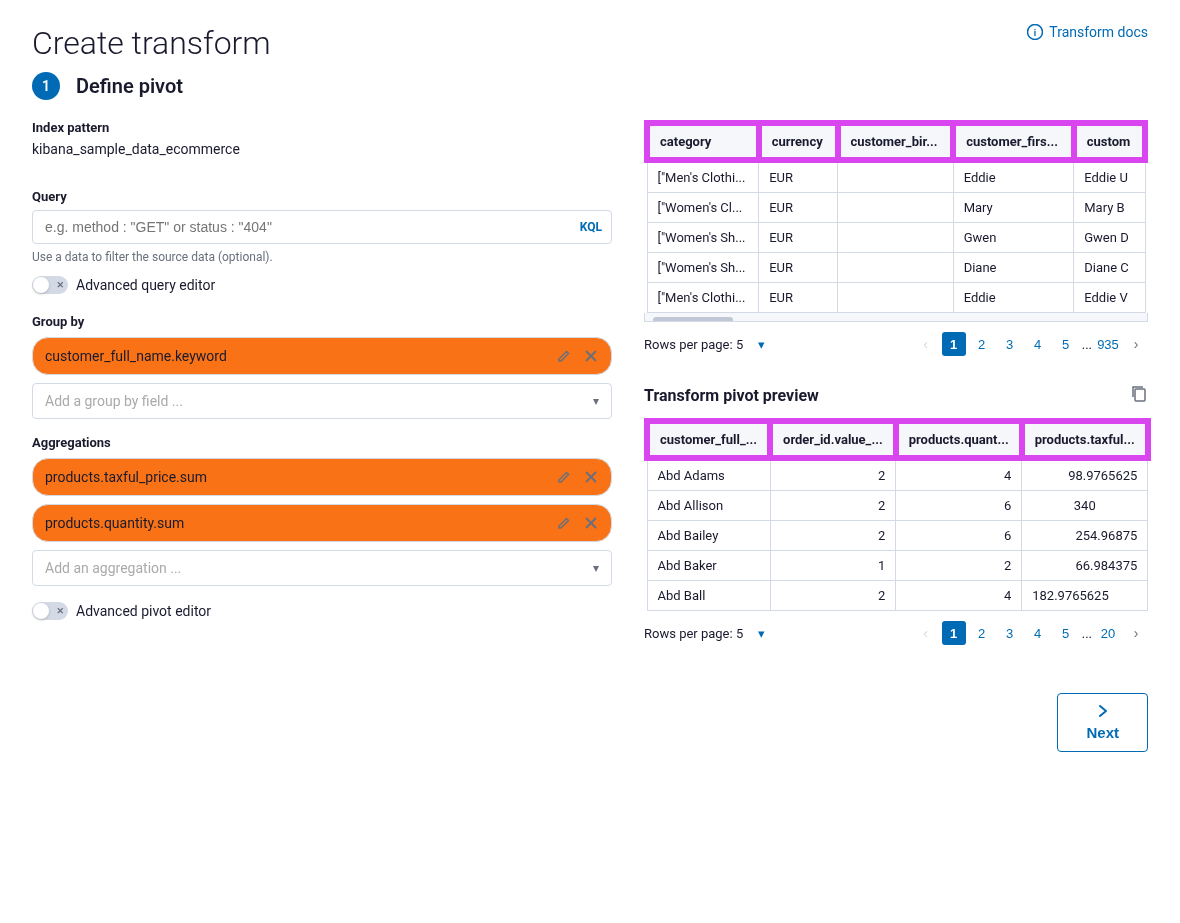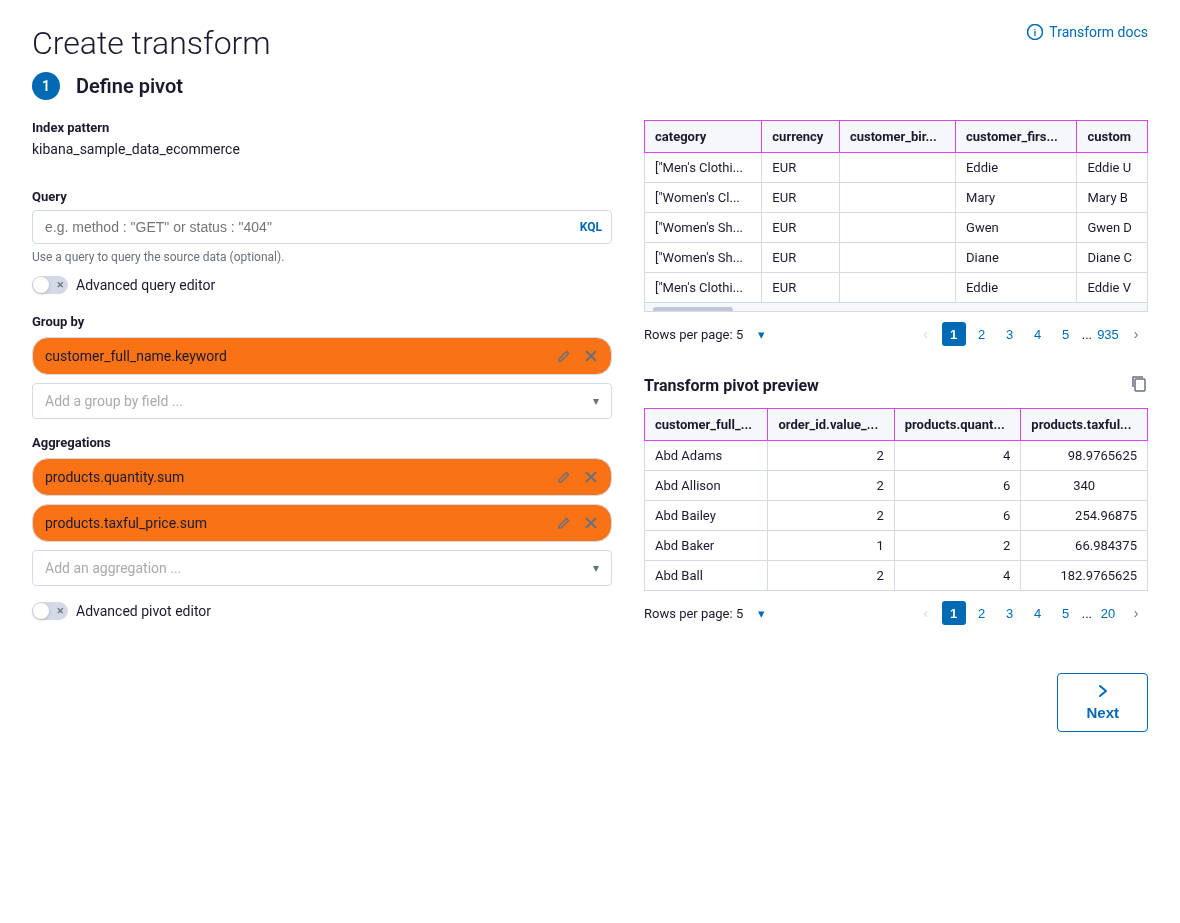--- a/index.html
+++ b/index.html
@@ -218,21 +218,21 @@
       color: #69707d;
       font-size: 16px;
     }
     table {
       width: 100%;
       border-collapse: collapse;
       font-size: 13px;
     }
     th {
       background: #f5f7fa;
-      border: 1px solid #d946ef;
+      border: 6px solid #d946ef;
       padding: 8px 10px;
       text-align: left;
       font-weight: 700;
       color: #1a1a2e;
       white-space: nowrap;
     }
     td {
       border: 1px solid #d3dae6;
       padding: 7px 10px;
       color: #1a1a2e;
@@ -325,21 +325,21 @@
 
   <div class="left-panel">
     <div class="field-label">Index pattern</div>
     <div class="field-value">kibana_sample_data_ecommerce</div>
 
     <div class="field-label">Query</div>
     <div class="query-input-wrap">
       <input class="query-input" type="text" placeholder="e.g. method : &quot;GET&quot; or status : &quot;404&quot;" style="">
       <span class="kql-badge">KQL</span>
     </div>
-    <div class="query-hint">Use a query to query the source data (optional).</div>
+    <div class="query-hint">Use a data to filter the source data (optional).</div>
 
     <div class="toggle-row">
       <div class="toggle">
         <div class="toggle-knob"></div>
         <span class="toggle-x" style="position:absolute;right:4px;font-size:9px;">✕</span>
       </div>
       <span class="toggle-label">Advanced query editor</span>
     </div>
 
     <div class="section-label">Group by</div>
@@ -361,38 +361,38 @@
     </div>
 
     <div class="add-field-row">
       <span class="add-field-text">Add a group by field ...</span>
       <span class="chevron-icon">▾</span>
     </div>
 
     <div class="section-label">Aggregations</div>
 
     <div class="field-row">
-      <span class="field-row-text">products.quantity.sum</span>
+      <span class="field-row-text">products.taxful_price.sum</span>
       <div class="field-row-icons">
         <button class="icon-btn">
           <svg width="14" height="14" viewBox="0 0 14 14" fill="none" stroke="currentColor" stroke-width="1.5">
             <path d="M9.5 2.5l2 2L4 12H2v-2L9.5 2.5z"></path>
           </svg>
         </button>
         <button class="icon-btn">
           <svg width="12" height="12" viewBox="0 0 12 12" fill="none" stroke="currentColor" stroke-width="2">
             <line x1="1" y1="1" x2="11" y2="11"></line>
               <line x1="11" y1="1" x2="1" y2="11"></line>
           </svg>
         </button>
       </div>
     </div>
 
     <div class="field-row">
-      <span class="field-row-text">products.taxful_price.sum</span>
+      <span class="field-row-text">products.quantity.sum</span>
       <div class="field-row-icons">
         <button class="icon-btn">
           <svg width="14" height="14" viewBox="0 0 14 14" fill="none" stroke="currentColor" stroke-width="1.5">
             <path d="M9.5 2.5l2 2L4 12H2v-2L9.5 2.5z"></path>
           </svg>
         </button>
         <button class="icon-btn">
           <svg width="12" height="12" viewBox="0 0 12 12" fill="none" stroke="currentColor" stroke-width="2">
             <line x1="1" y1="1" x2="11" y2="11"></line>
               <line x1="11" y1="1" x2="1" y2="11"></line>
@@ -528,21 +528,21 @@
           <tr>
             <td>Abd Baker</td>
             <td style="text-align:right;">1</td>
             <td style="text-align:right;">2</td>
             <td style="text-align:right;">66.984375</td>
           </tr>
           <tr>
             <td>Abd Ball</td>
             <td style="text-align:right;">2</td>
             <td style="text-align:right;">4</td>
-            <td style="text-align:right;">182.9765625</td>
+            <td style="">182.9765625</td>
           </tr>
         </tbody>
       </table>
       <div class="pagination" style="margin-top:10px;">
         <span>Rows per page: 5</span>
         <button class="page-btn">▾</button>
         <div class="pagination-pages">
           <button class="page-btn arrow disabled">‹</button>
           <button class="page-btn active">1</button>
           <button class="page-btn">2</button>

